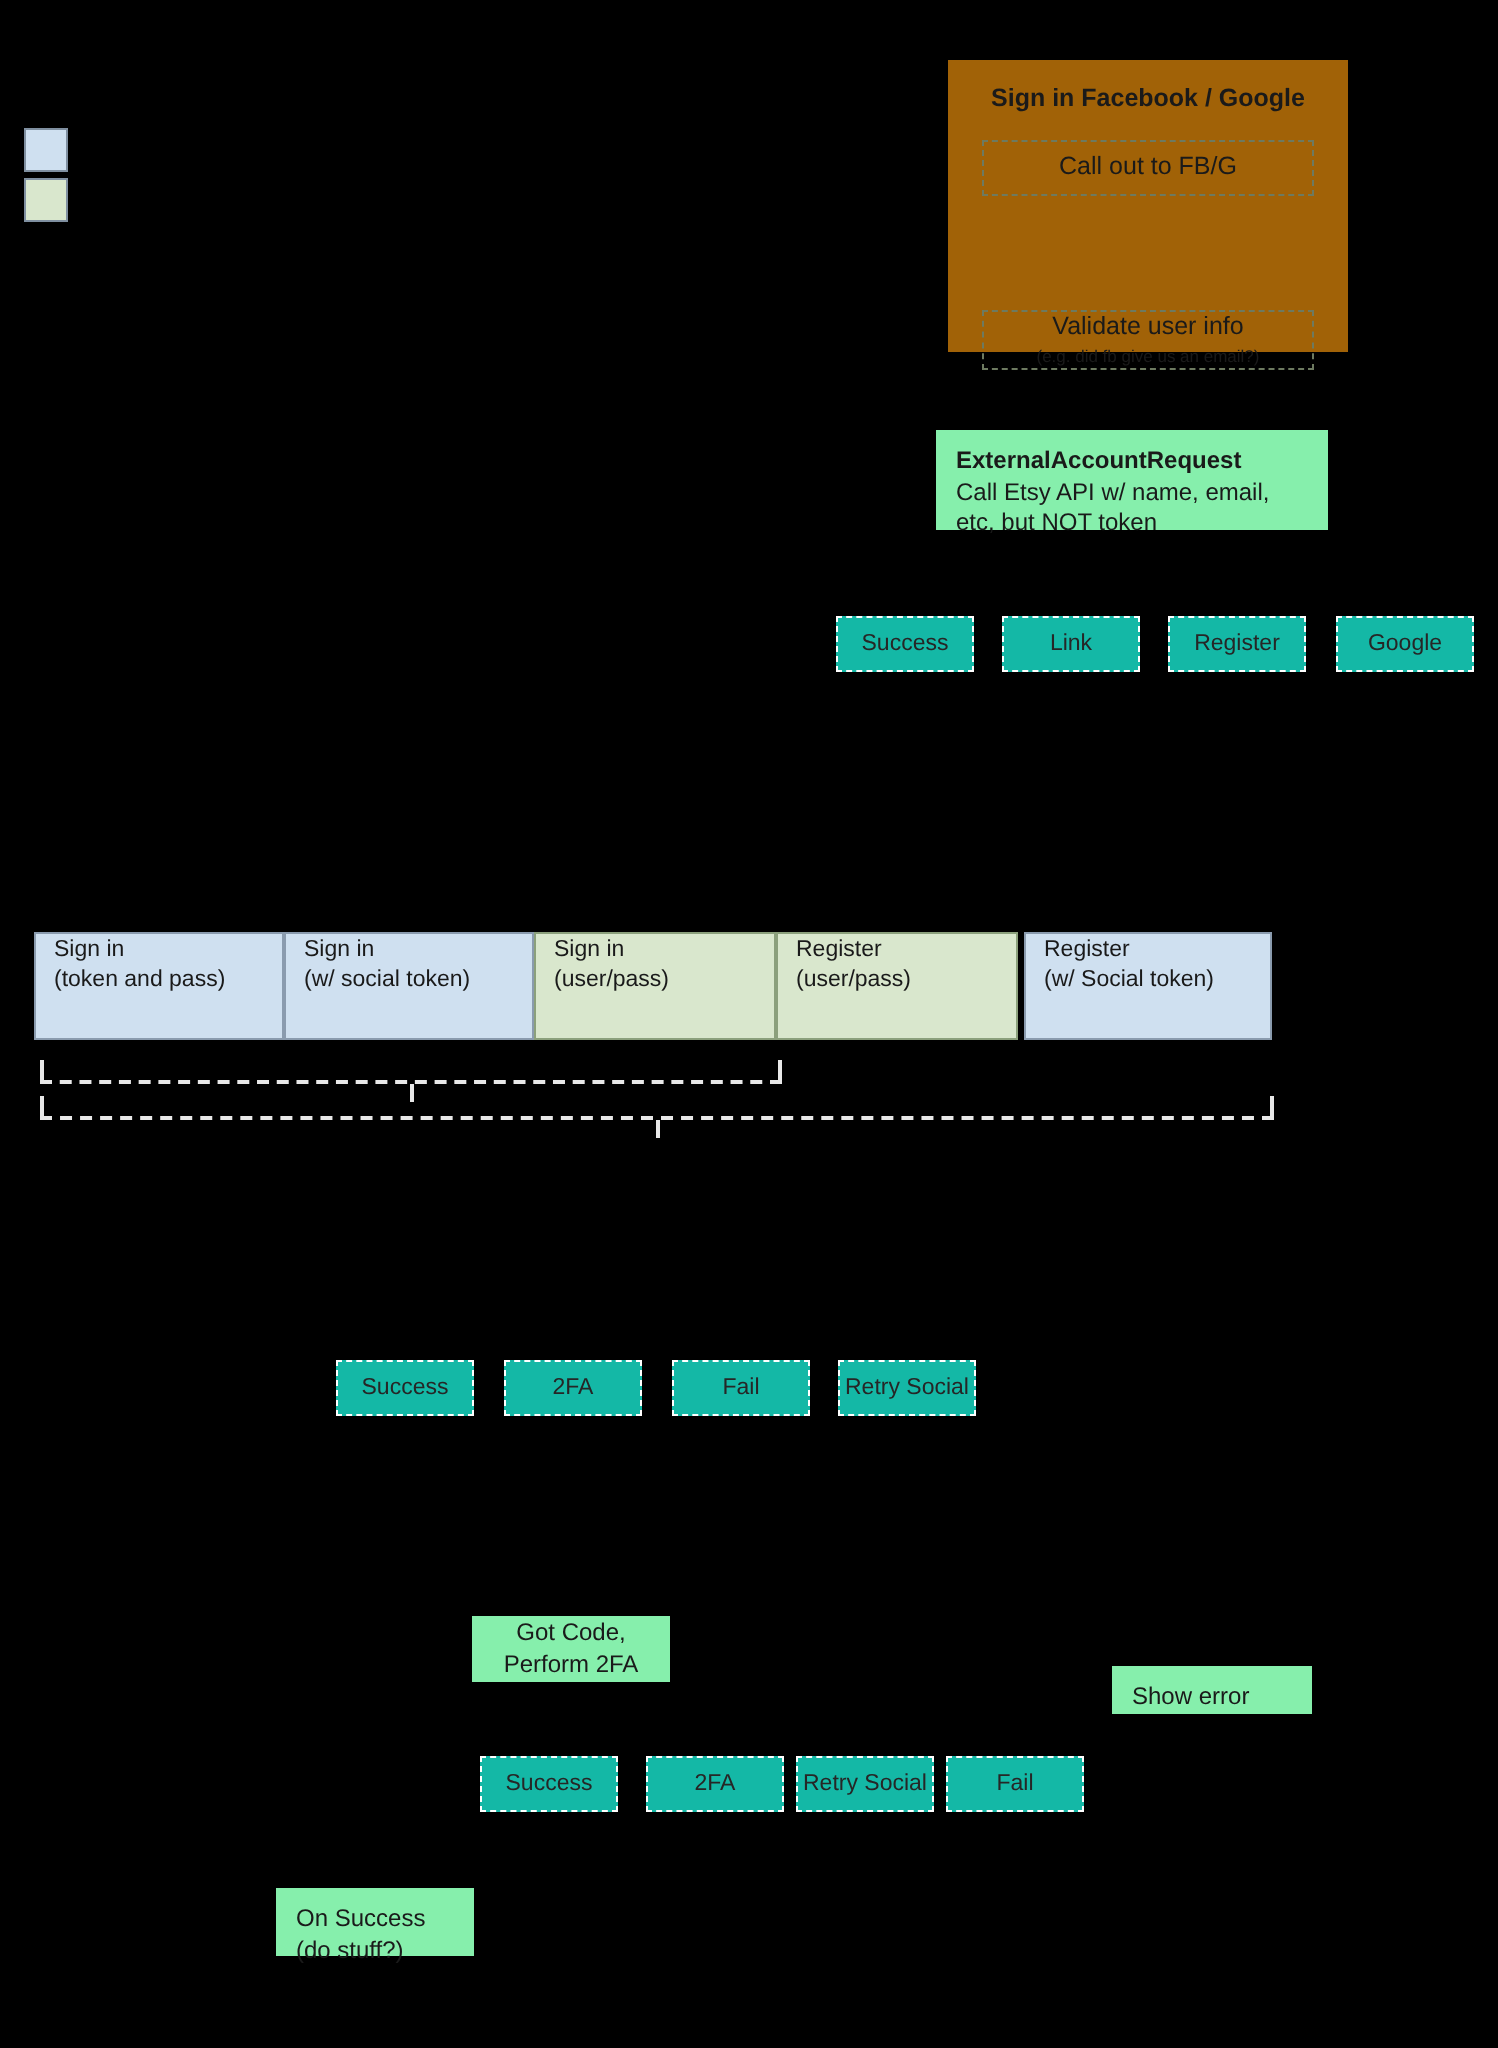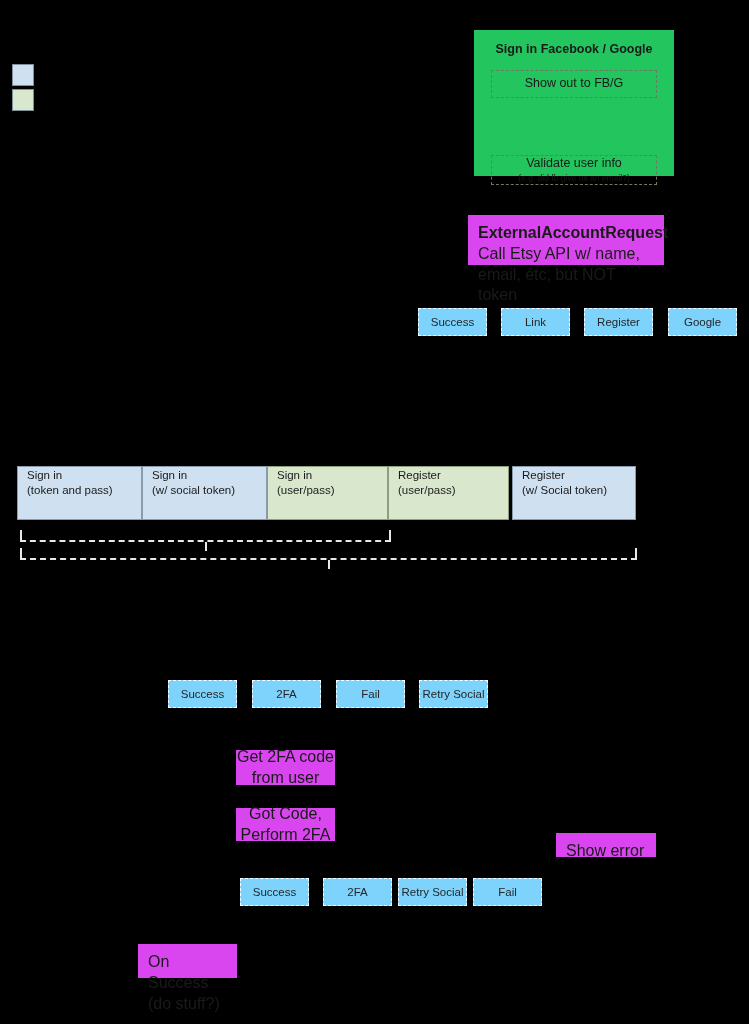--- a/index.html
+++ b/index.html
@@ -11,49 +11,49 @@
   .canvas{position:absolute;inset:0;}
   .node{position:absolute;box-sizing:border-box;}
 
   
   .swatch{width:22px;height:22px;border:1px solid #7f8fa0;}
   .swatch.blue{background:#cfe0f0;}
   .swatch.green{background:#d9e7cd;}
 
   
   .group-green{
-    background:#22c55e;
+    background:#a16207;
     padding:0;
   }
   .group-title{
     position:absolute;left:0;right:0;top:12px;
     text-align:center;font-weight:bold;font-size:12.5px;color:#1a1a1a;
   }
   .dashbox{
     position:absolute;box-sizing:border-box;
     border:1px dashed #6d7a60;
     display:flex;flex-direction:column;
     align-items:center;justify-content:center;
     font-size:12.5px;color:#1a1a1a;text-align:center;line-height:1.25;
   }
   .dashbox .sub{font-size:8.5px;margin-top:1px;}
 
   
   .blue-box{
-    background:#d946ef;
-    font-size:16px;line-height:1.3;color:#1a1a1a;
+    background:#86efac;
+    font-size:12px;line-height:1.3;color:#1a1a1a;
     box-sizing:border-box;
   }
   .blue-box.left-align{padding:8px 10px;text-align:left;}
   .blue-box.center{display:flex;flex-direction:column;align-items:center;justify-content:center;text-align:center;}
   .blue-box .bold{font-weight:bold;}
 
   
   .chip{
-    background:#7dd3fc;border:1px dashed #ffffff;box-sizing:border-box;
+    background:#14b8a6;border:1px dashed #ffffff;box-sizing:border-box;
     display:flex;align-items:center;justify-content:center;
     font-size:11.5px;color:#262626;
   }
 
   
   .band-cell{
     background:#cfe0f0;box-sizing:border-box;
     border:1px solid #8a9bae;
     font-size:11.5px;line-height:1.35;color:#1a1a1a;
     padding:0 0 20px 9px;
@@ -73,21 +73,21 @@
 
 <div class="canvas">
 
   <div class="node swatch blue" style="left:12px;top:64px;"></div>
   <div class="node swatch green" style="left:12px;top:89px;"></div>
 
   <div class="node group-green" style="left:474px;top:30px;width:200px;height:146px;">
     <div class="group-title">Sign in Facebook / Google</div>
 
     <div class="dashbox" style="left:17px;top:40px;width:166px;height:28px;">
-      <span>Show out to FB/G</span>
+      <span>Call out to FB/G</span>
     </div>
 
 
     <div class="dashbox" style="left:17px;top:125px;width:166px;height:30px;">
       <span>Validate user info</span>
       <span class="sub">(e.g. did fb give us an email?)</span>
     </div>
   </div>
 
   <div class="node blue-box left-align" style="left:468px;top:215px;width:196px;height:50px;">
@@ -148,24 +148,20 @@
   <div class="node chip" style="left:252px;top:680px;width:69px;height:28px;">
     <span>2FA</span>
   </div>
   <div class="node chip" style="left:336px;top:680px;width:69px;height:28px;">
     <span>Fail</span>
   </div>
   <div class="node chip" style="left:419px;top:680px;width:69px;height:28px;">
     <span>Retry Social</span>
   </div>
 
-  <div class="node blue-box center" style="left:236px;top:750px;width:99px;height:35px;">
-    <span>Get 2FA code</span>
-    <span>from user</span>
-  </div>
   <div class="node blue-box center" style="left:236px;top:808px;width:99px;height:33px;">
     <span>Got Code,</span>
     <span>Perform 2FA</span>
   </div>
 
   <div class="node blue-box left-align" style="left:556px;top:833px;width:100px;height:24px;display:flex;">
     <span>Show error</span>
   </div>
 
   <div class="node chip" style="left:240px;top:878px;width:69px;height:28px;">

